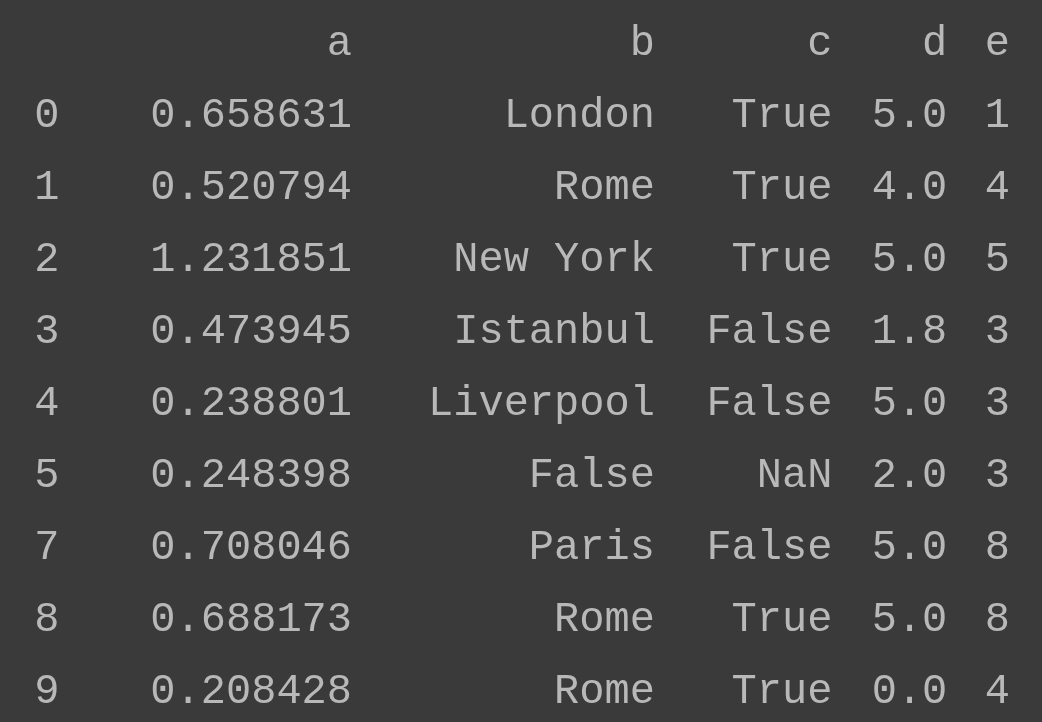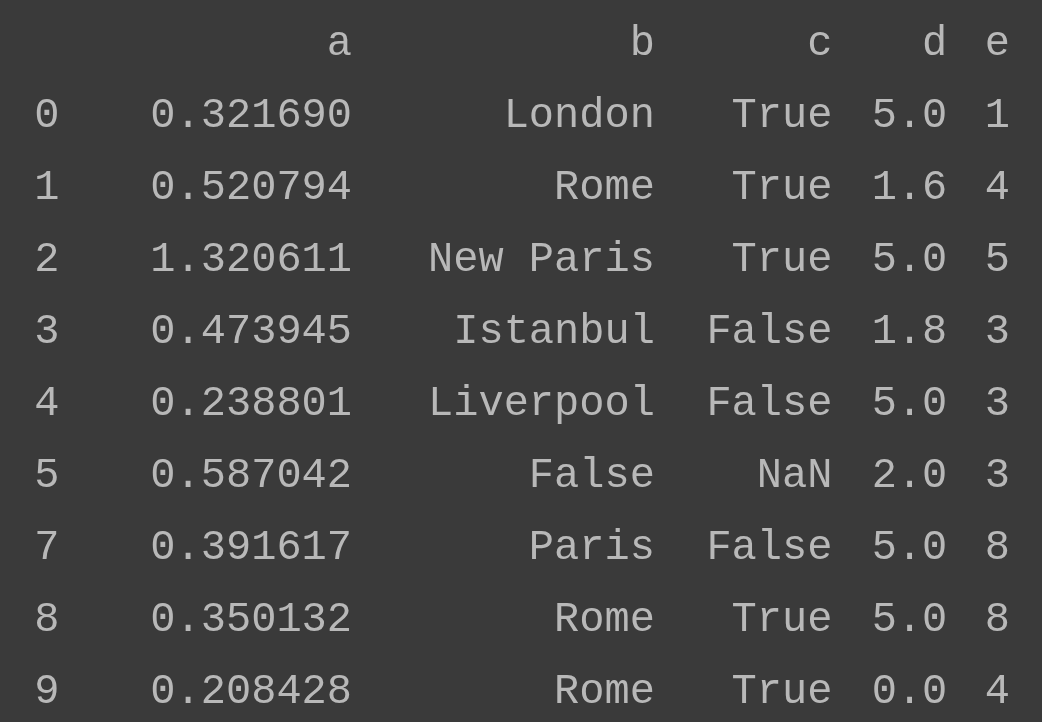--- a/index.html
+++ b/index.html
@@ -60,38 +60,38 @@
       <th class="col-a">a</th>
       <th class="col-b">b</th>
       <th class="col-c">c</th>
       <th class="col-d">d</th>
       <th class="col-e">e</th>
     </tr>
   </thead>
   <tbody>
     <tr>
       <td class="col-idx">0</td>
-      <td class="col-a">0.321690</td>
+      <td class="col-a">0.658631</td>
       <td class="col-b">London</td>
       <td class="col-c">True</td>
       <td class="col-d">5.0</td>
       <td class="col-e">1</td>
     </tr>
     <tr>
       <td class="col-idx">1</td>
       <td class="col-a">0.520794</td>
       <td class="col-b">Rome</td>
       <td class="col-c">True</td>
-      <td class="col-d">1.6</td>
+      <td class="col-d">4.0</td>
       <td class="col-e">4</td>
     </tr>
     <tr>
       <td class="col-idx">2</td>
-      <td class="col-a">1.320611</td>
-      <td class="col-b">New Paris</td>
+      <td class="col-a">1.231851</td>
+      <td class="col-b">New York</td>
       <td class="col-c">True</td>
       <td class="col-d">5.0</td>
       <td class="col-e">5</td>
     </tr>
     <tr>
       <td class="col-idx">3</td>
       <td class="col-a">0.473945</td>
       <td class="col-b">Istanbul</td>
       <td class="col-c">False</td>
       <td class="col-d">1.8</td>
@@ -100,37 +100,37 @@
     <tr>
       <td class="col-idx">4</td>
       <td class="col-a">0.238801</td>
       <td class="col-b">Liverpool</td>
       <td class="col-c">False</td>
       <td class="col-d">5.0</td>
       <td class="col-e">3</td>
     </tr>
     <tr>
       <td class="col-idx">5</td>
-      <td class="col-a">0.587042</td>
+      <td class="col-a">0.248398</td>
       <td class="col-b">False</td>
       <td class="col-c">NaN</td>
       <td class="col-d">2.0</td>
       <td class="col-e">3</td>
     </tr>
     <tr>
       <td class="col-idx">7</td>
-      <td class="col-a">0.391617</td>
+      <td class="col-a">0.708046</td>
       <td class="col-b">Paris</td>
       <td class="col-c">False</td>
       <td class="col-d">5.0</td>
       <td class="col-e">8</td>
     </tr>
     <tr>
       <td class="col-idx">8</td>
-      <td class="col-a">0.350132</td>
+      <td class="col-a">0.688173</td>
       <td class="col-b">Rome</td>
       <td class="col-c">True</td>
       <td class="col-d">5.0</td>
       <td class="col-e">8</td>
     </tr>
     <tr>
       <td class="col-idx">9</td>
       <td class="col-a">0.208428</td>
       <td class="col-b">Rome</td>
       <td class="col-c">True</td>

